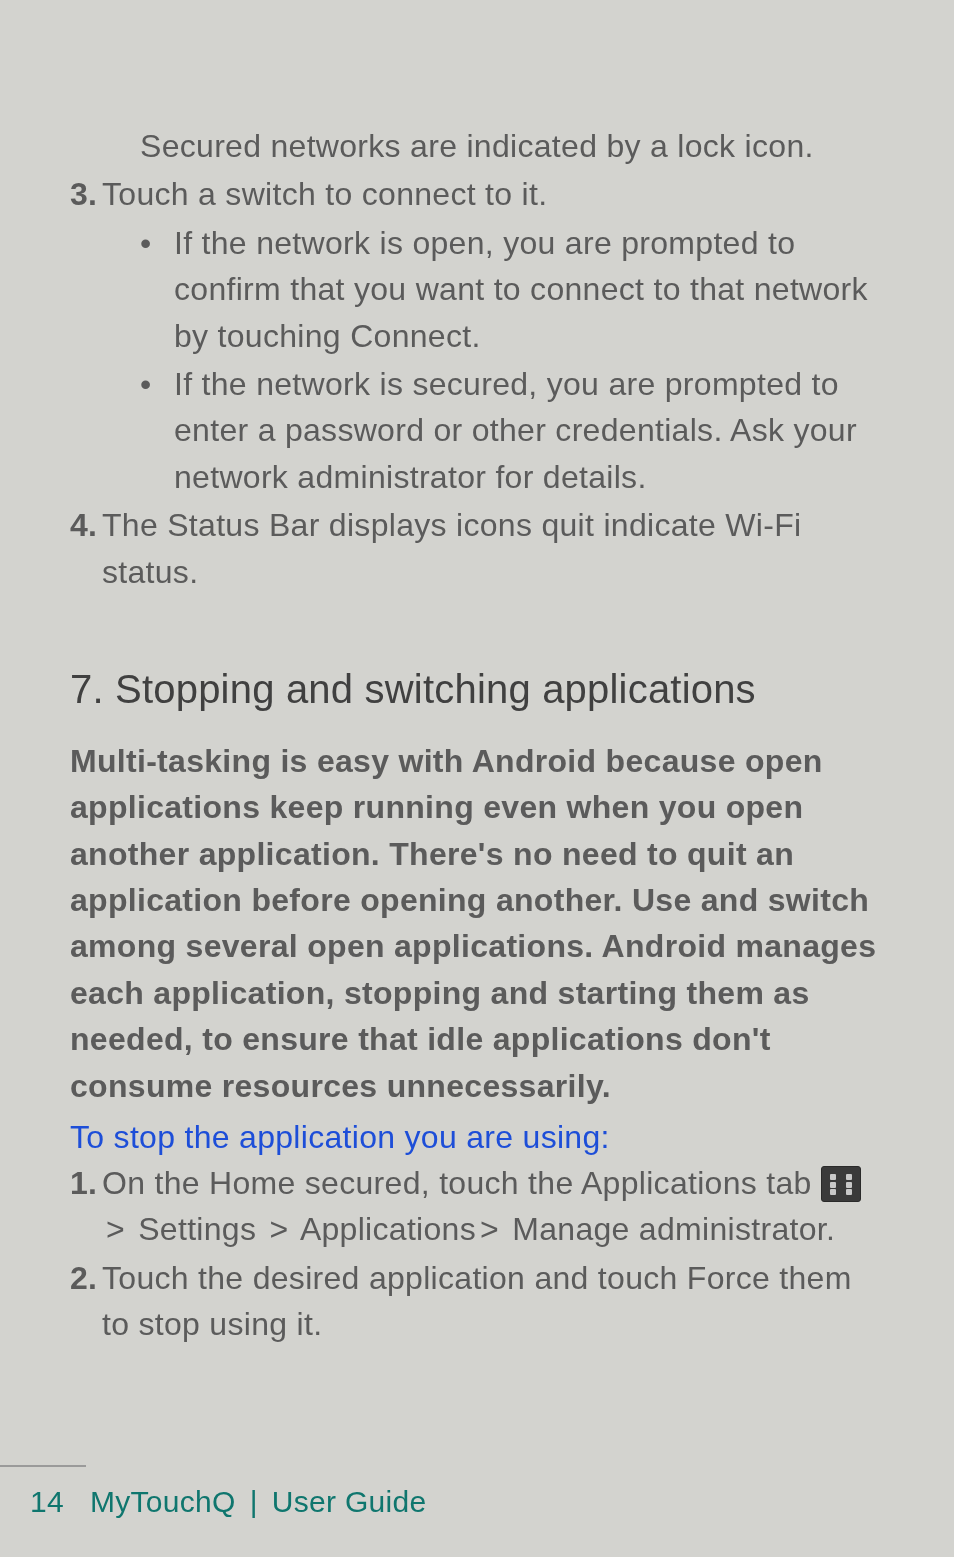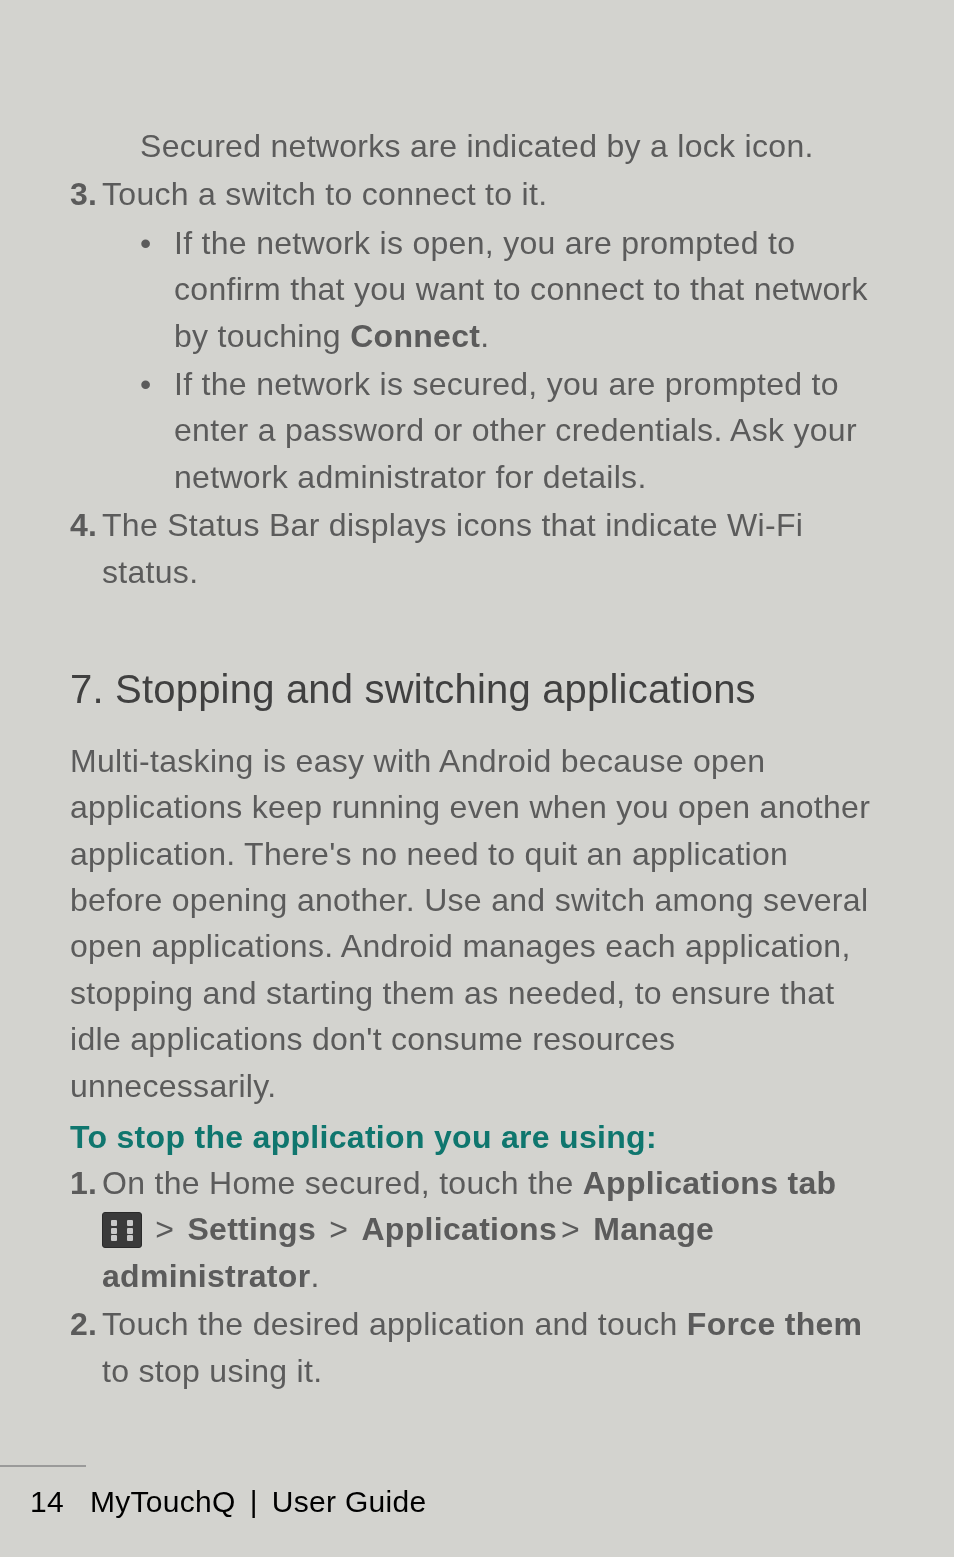--- a/index.html
+++ b/index.html
@@ -14,30 +14,30 @@
   }
   .indent-1 { margin-left: 70px; }
   .indent-2 { margin-left: 70px; padding-left: 0; }
   .bullet-row { display: flex; }
   .bullet { width: 34px; flex-shrink:0; }
   .bullet-text { flex: 1; }
   .num-row { display: flex; }
   .num { width: 32px; flex-shrink:0; font-weight: 600; }
   .num-text { flex: 1; }
   .p { font-size: 32px; line-height: 1.45; margin-bottom: 2px; }
-  .bold { font-weight: 700; color:#5b5b5b;text-align:center; }
+  .bold { font-weight: 400; color:#5b5b5b;text-align:center; }
   .heading {
     color: #404040;
     font-size: 40px;
     font-weight: 400;
     margin: 72px 0 26px 0;
     letter-spacing: 0.2px;
   }
-  .body-para { font-size: 32px; line-height: 1.45; margin-bottom: 10px; }
-  .sub-heading { font-size: 32px; font-weight: 700; color:#0f766e; margin-top: 6px; margin-bottom: 4px; }
+  .body-para { font-size: 32px; line-height: 1.45; margin-bottom: 10px; font-weight: bold; }
+  .sub-heading { font-size: 32px; font-weight: 400; color:#1d4ed8; margin-top: 6px; margin-bottom: 4px; }
   .apps-icon {
     display: inline-block;
     width: 40px;
     height: 36px;
     vertical-align: -8px;
     background: #3a3a3a;
     border-radius: 3px;
     position: relative;
     border: 1px solid #2a2a2a;
   }
@@ -53,21 +53,21 @@
   .apps-icon .d3 { left: 8px; top: 15px; }
   .apps-icon .d4 { right: 8px; top: 15px; }
   .apps-icon .d5 { left: 8px; bottom: 6px; }
   .apps-icon .d6 { right: 8px; bottom: 6px; }
   .footer {
     position: absolute;
     left: 0;
     bottom: 38px;
     width: 100%;
     padding-left: 30px;
-    color: #000000;
+    color: #0f766e;
     font-size: 30px;
   }
   .footer-line {
     position: absolute;
     left: 0;
     bottom: 90px;
     width: 86px;
     height: 2px;
     background: #9a9a9a;
   }
@@ -93,21 +93,21 @@
   </span>
 </div>
 
 <div class="p bullet-row indent-2">
   <span class="bullet">•</span>
   <span class="bullet-text">If the network is secured, you are prompted to enter a password or other credentials. Ask your network administrator for details.</span>
 </div>
 
 <div class="p num-row">
   <span class="num">4.</span>
-  <span class="num-text">The Status Bar displays icons that indicate Wi-Fi status.</span>
+  <span class="num-text">The Status Bar displays icons quit indicate Wi-Fi status.</span>
 </div>
 
 <div class="heading">7.  Stopping and switching applications</div>
 
 <div class="body-para">Multi-tasking is easy with Android because open applications keep running even when you open another application. There's no need to quit an application before opening another. Use and switch among several open applications. Android manages each application, stopping and starting them as needed, to ensure that idle applications don't consume resources unnecessarily.</div>
 
 <div class="sub-heading">To stop the application you are using:</div>
 
 <div class="p num-row">
   <span class="num">1.</span>

